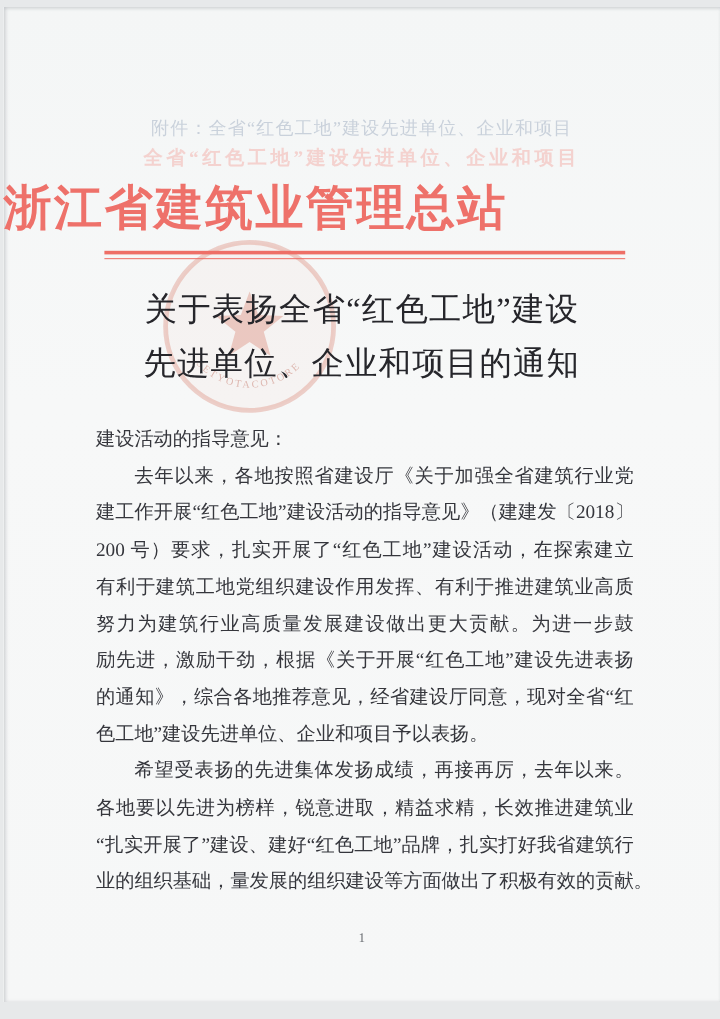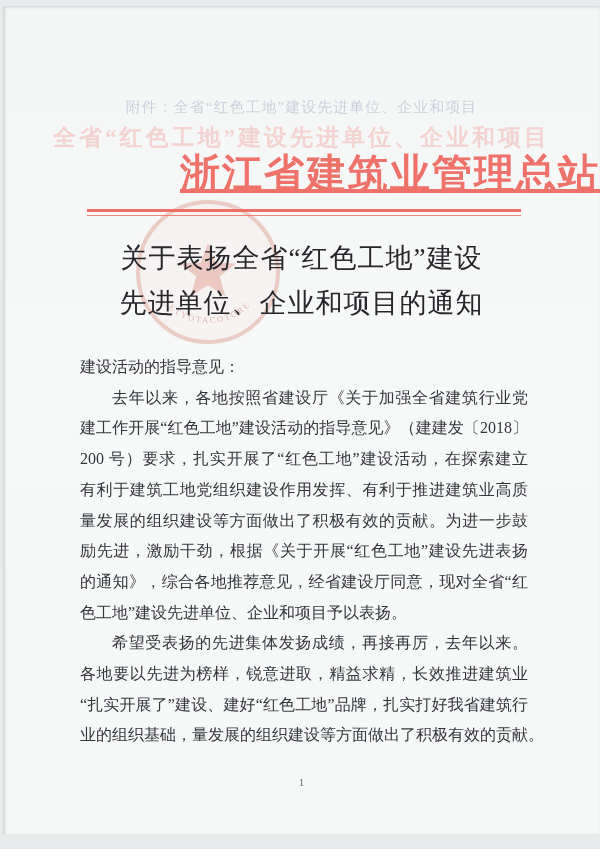--- a/index.html
+++ b/index.html
@@ -16,30 +16,29 @@
   
   .bleed{
     position:absolute;left:0;width:100%;text-align:center;
     filter:blur(0.6px);white-space:nowrap;pointer-events:none;
   }
   .bleed-attachment{
     top:92px;font-size:15px;letter-spacing:1px;
     color:rgba(141,158,180,0.42);
   }
   .bleed-red-title{
-    top:116px;font-size:23px;font-weight:bold;letter-spacing:3px;
+    top:116px;font-size:16px;font-weight:bold;letter-spacing:3px;
     color:rgba(243,150,141,0.38);
   }
   .bleed-seal{position:absolute;left:120px;top:181px;pointer-events:none;}
   
   .org-name{
-    position:absolute;left:0;top:140px;width:100%;text-align:right;
+    position:absolute;left:0;top:140px;width:100%;text-align:left;
     font-size:40px;font-weight:bold;letter-spacing:2px;color:#ee716a;
     white-space:nowrap;
-    text-decoration:underline;
   }
   .rule-wrap{position:absolute;left:84px;top:203px;width:434px;}
   .rule-thick{height:3px;background:#ee6f67;}
   .rule-thin{height:1px;background:#ee6f67;margin-top:3px;opacity:.85;}
   
   .doc-title{
     position:absolute;left:0;top:230px;width:100%;text-align:center;
     font-size:27px;font-weight:normal;color:#26262b;line-height:45px;
     letter-spacing:1px;
   }
@@ -87,21 +86,21 @@
     <div>关于表扬全省“红色工地”建设</div>
     <div>先进单位、企业和项目的通知</div>
   </div>
 
   <div class="doc-body">
     <div class="line">建设活动的指导意见：</div>
     <div class="line fill indent">去年以来，各地按照省建设厅《关于加强全省建筑行业党</div>
     <div class="line fill">建工作开展“红色工地”建设活动的指导意见》（建建发〔2018〕</div>
     <div class="line fill">200 号）要求，扎实开展了“红色工地”建设活动，在探索建立</div>
     <div class="line fill">有利于建筑工地党组织建设作用发挥、有利于推进建筑业高质</div>
-    <div class="line fill">量发展的组织建设等方面做出了积极有效的贡献。为进一步鼓</div>
+    <div class="line fill">努力为建筑行业高质量发展建设做出更大贡献。为进一步鼓</div>
     <div class="line fill">励先进，激励干劲，根据《关于开展“红色工地”建设先进表扬</div>
     <div class="line fill">的通知》，综合各地推荐意见，经省建设厅同意，现对全省“红</div>
     <div class="line">色工地”建设先进单位、企业和项目予以表扬。</div>
     <div class="line fill indent">希望受表扬的先进集体发扬成绩，再接再厉，去年以来。</div>
     <div class="line fill">各地要以先进为榜样，锐意进取，精益求精，长效推进建筑业</div>
     <div class="line fill">“扎实开展了”建设、建好“红色工地”品牌，扎实打好我省建筑行</div>
     <div class="line">业的组织基础，量发展的组织建设等方面做出了积极有效的贡献。</div>
   </div>
 
   <div class="page-number">1</div>

